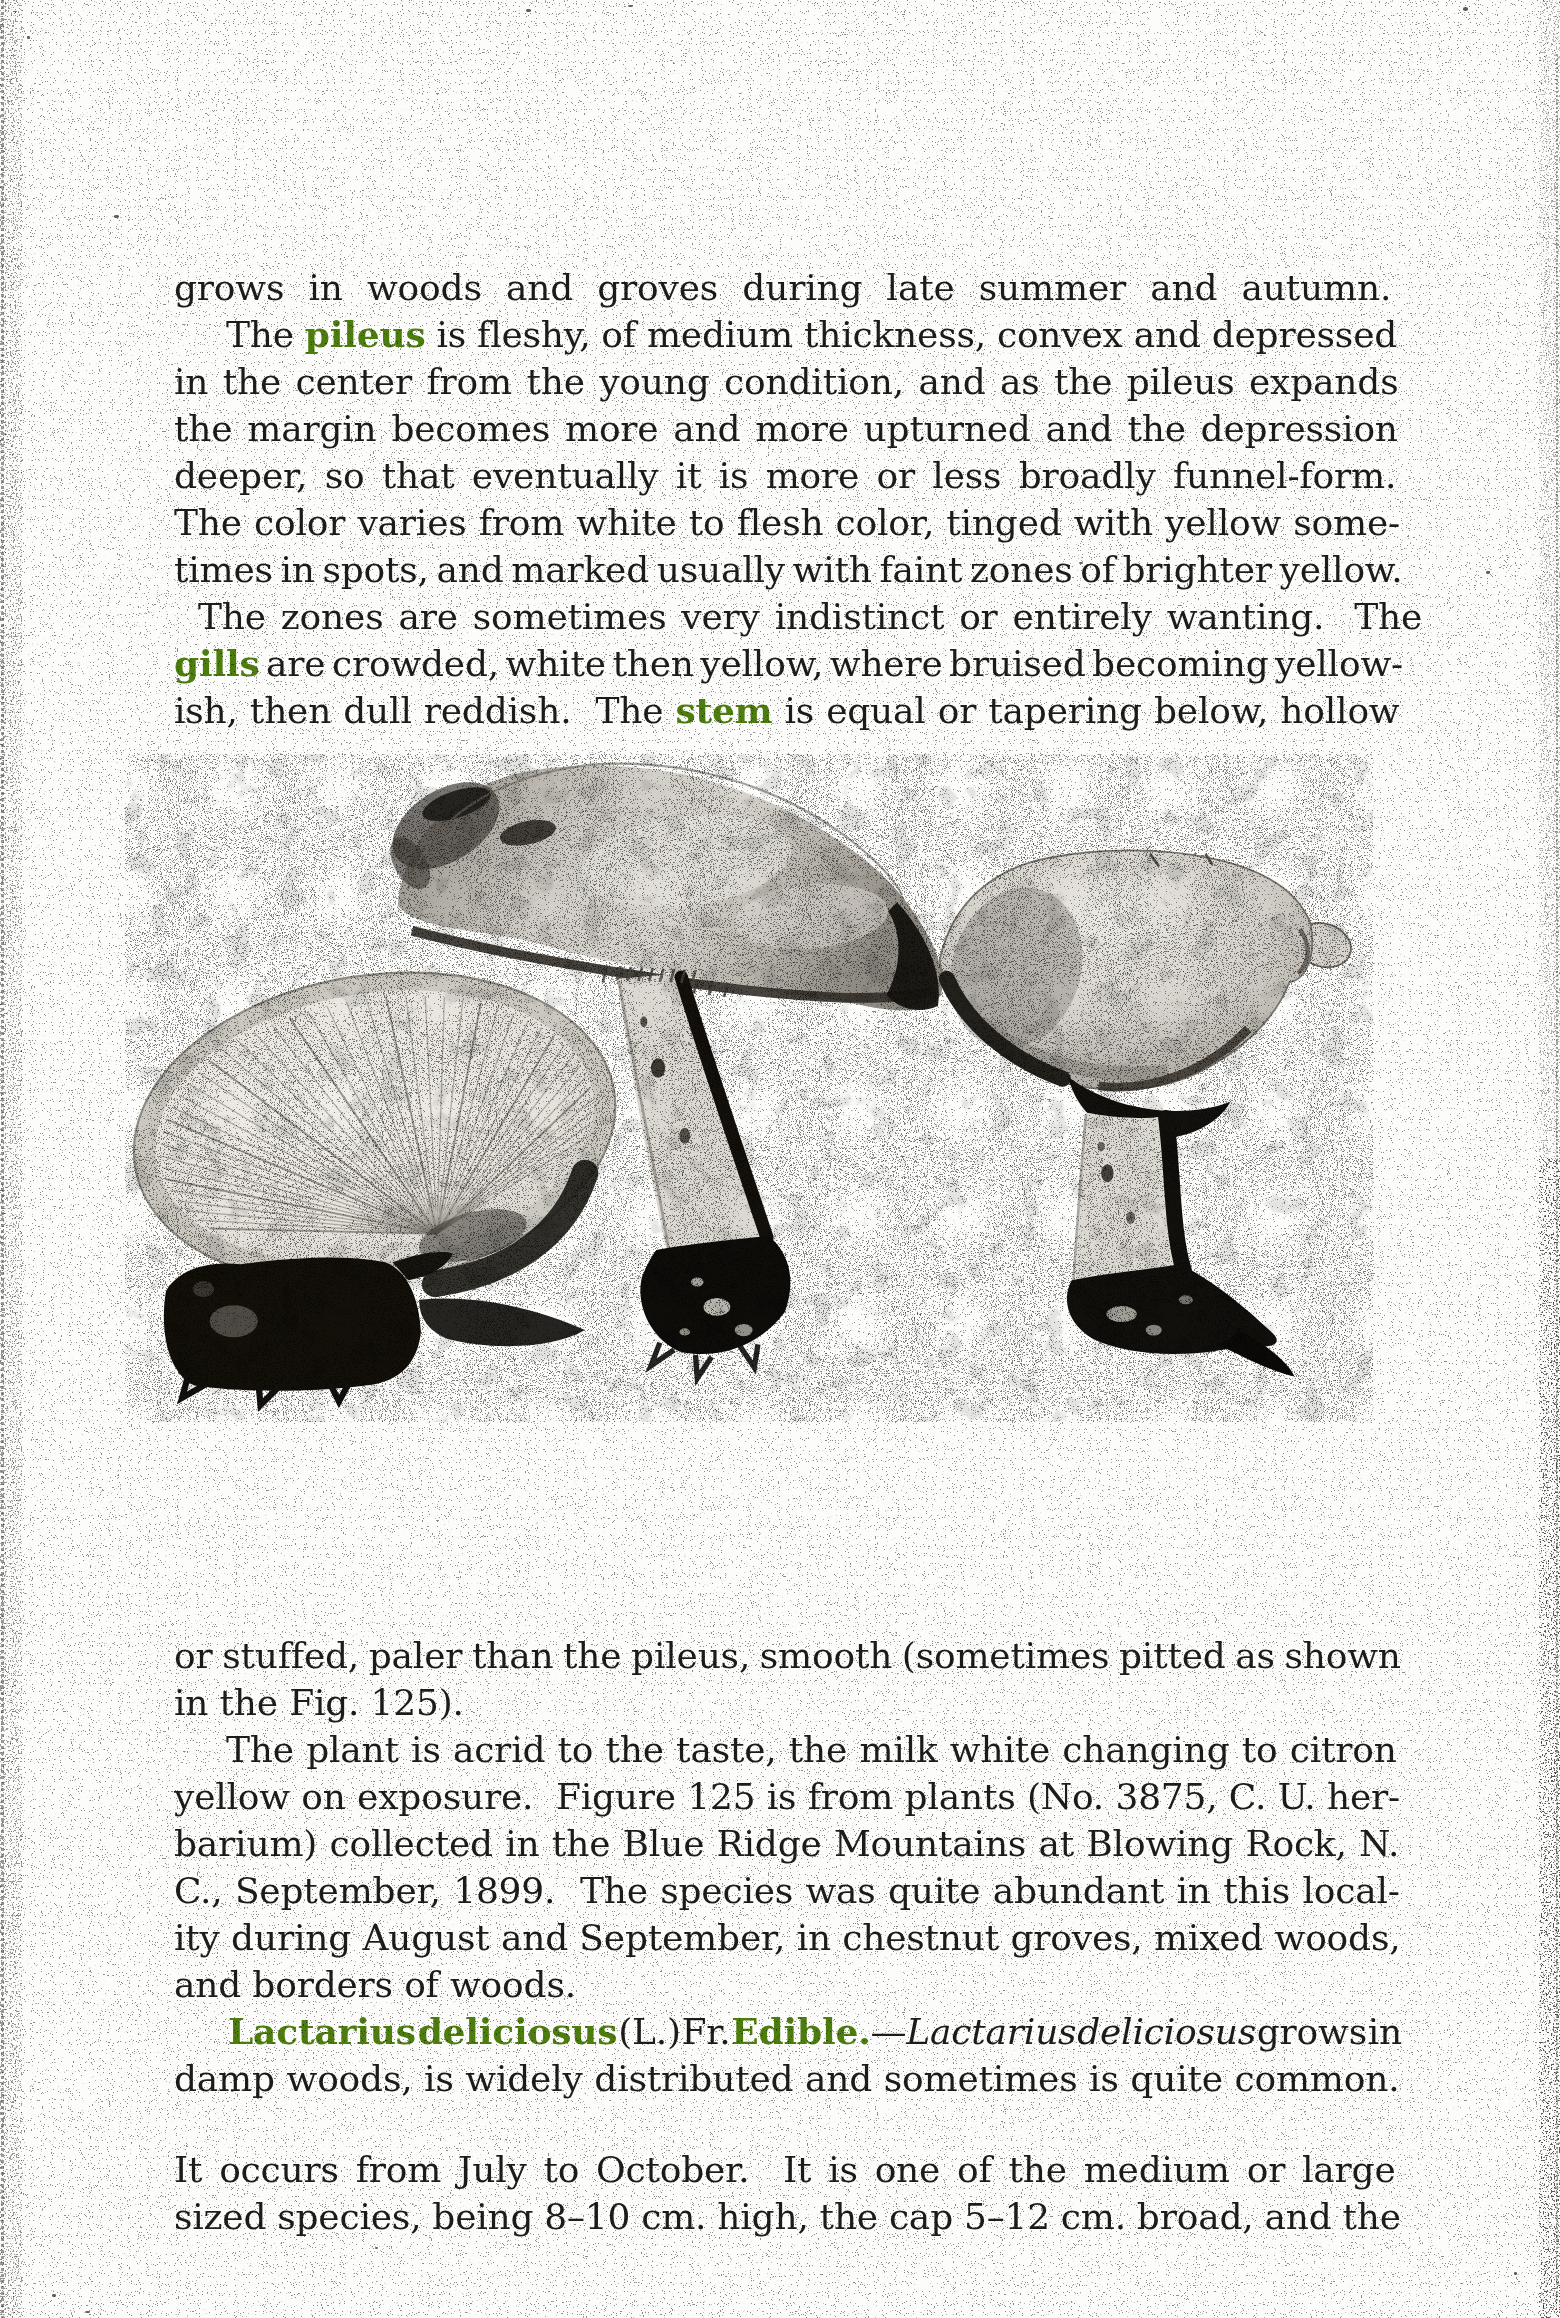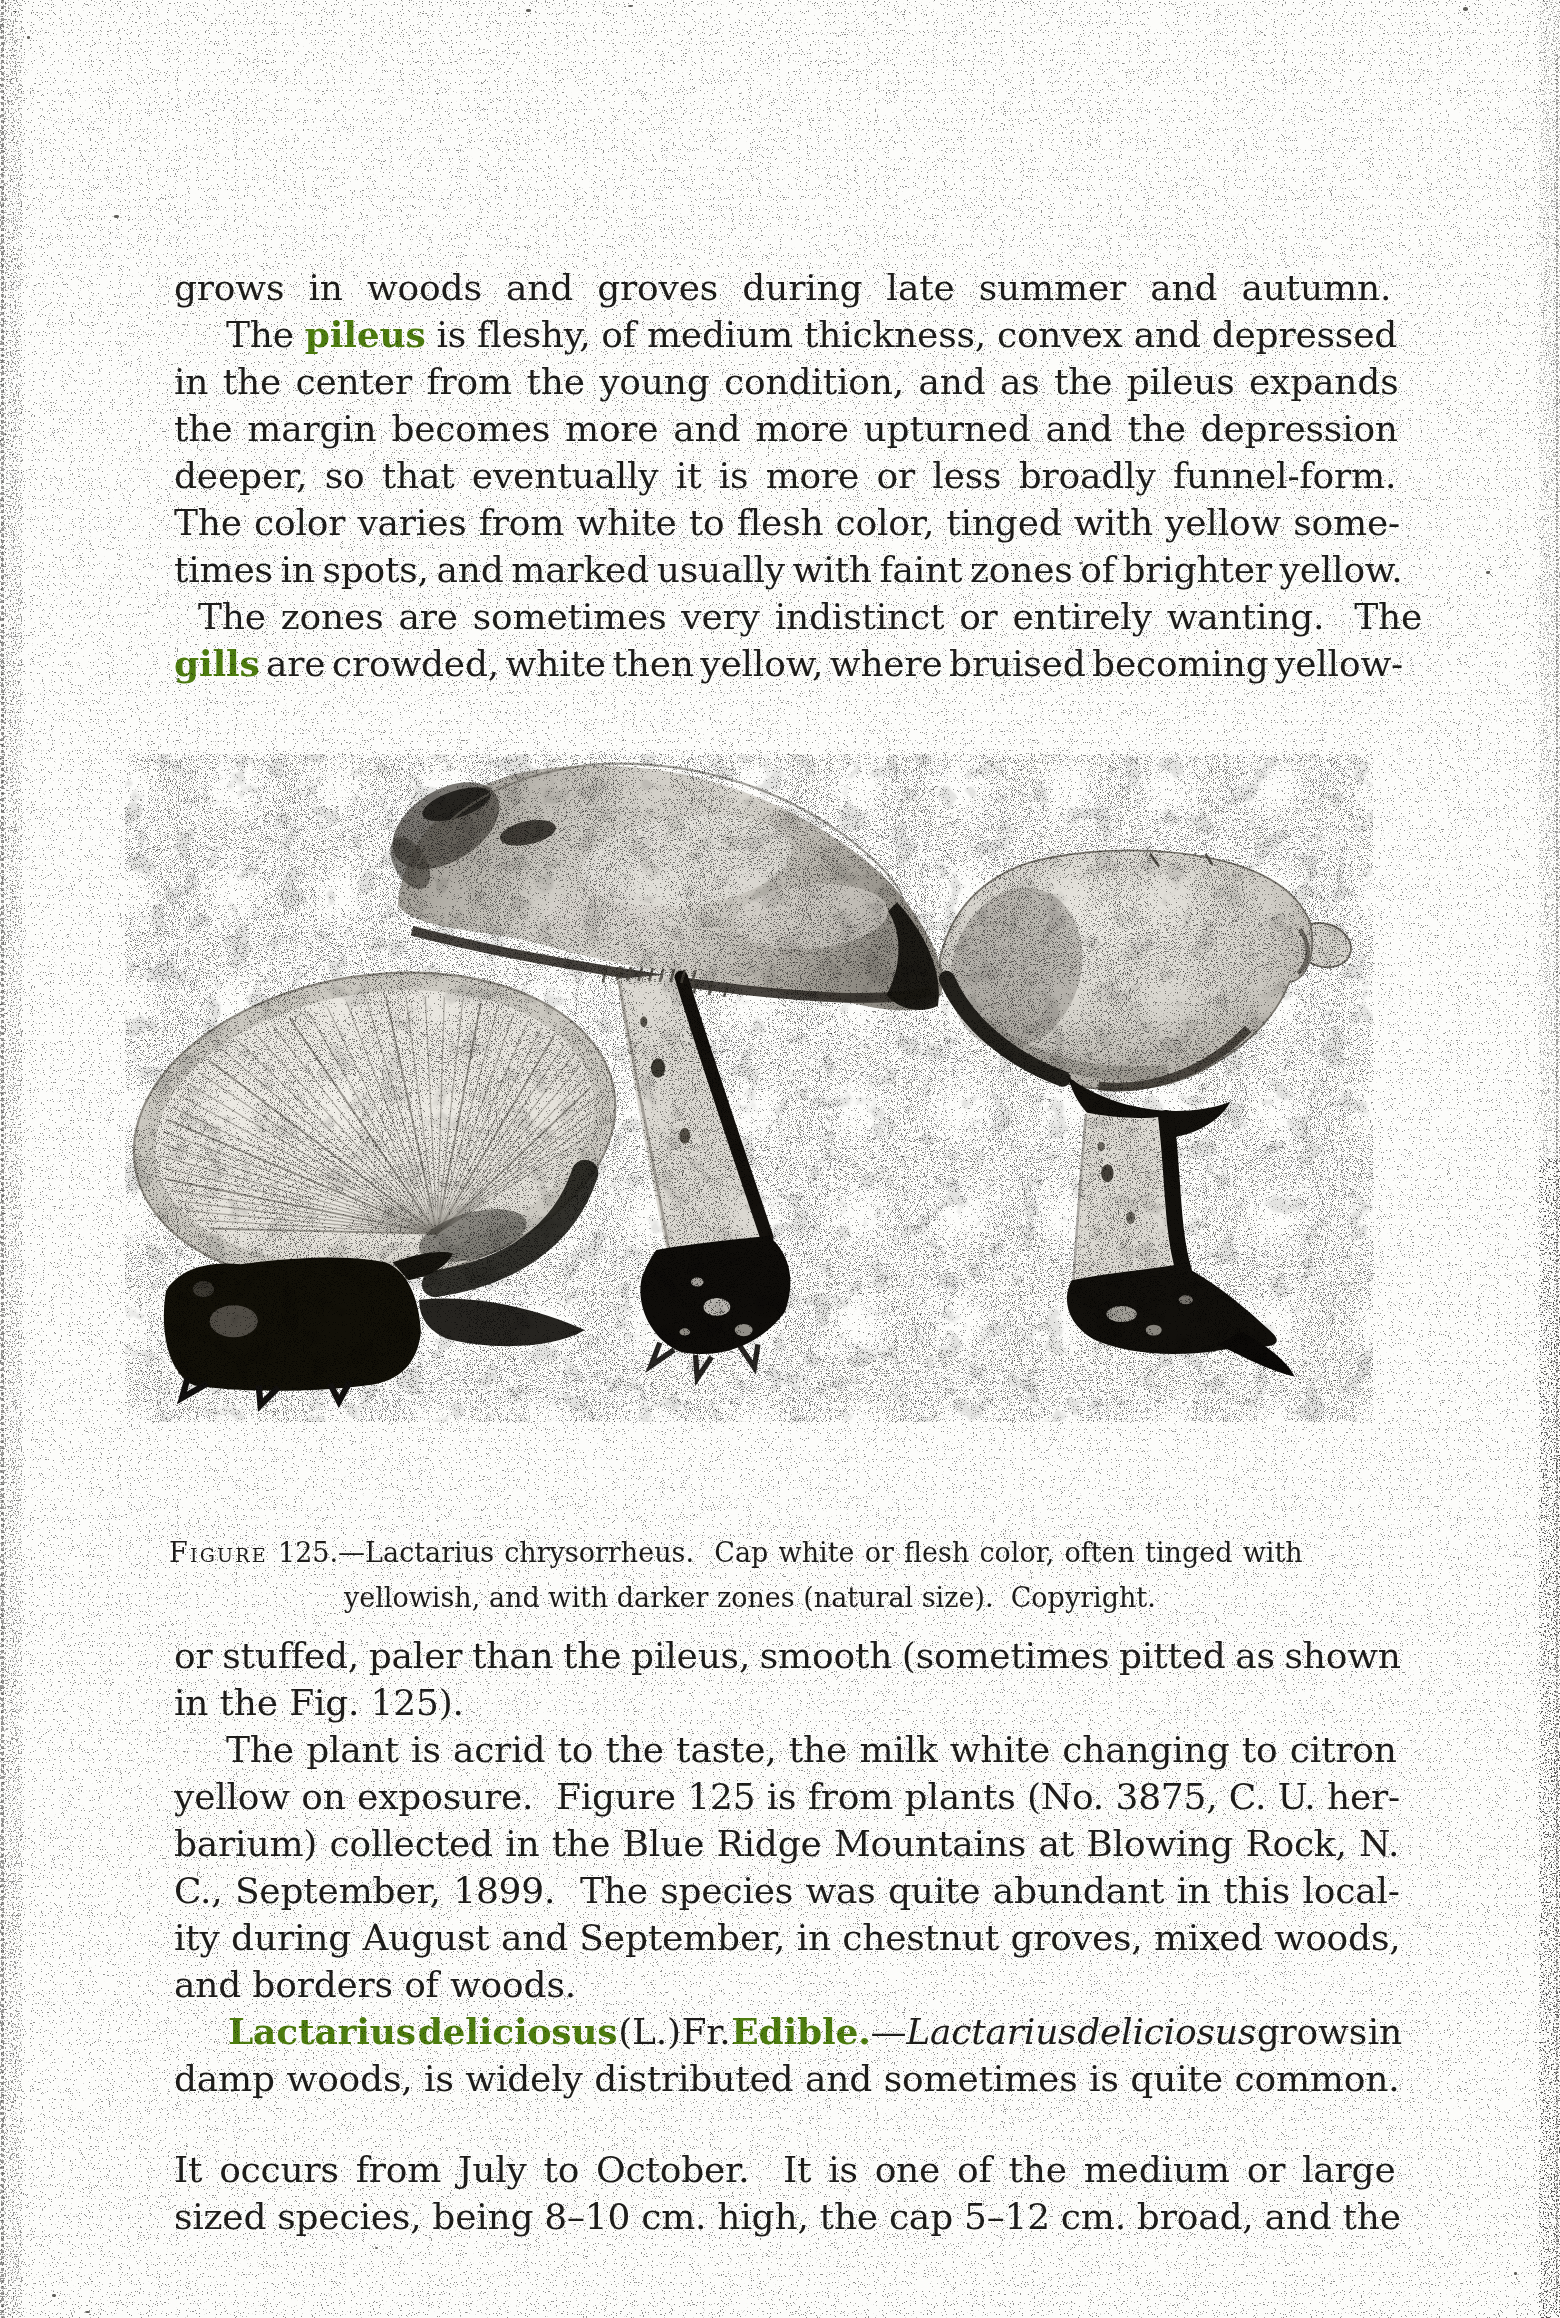--- a/index.html
+++ b/index.html
@@ -41,20 +41,21 @@
   <div class="tblock" id="top-block">
       <div class="line j" style="word-spacing: 13px;"><span><span class="seg-r">grows in woods and groves during late summer and autumn.</span></span></div>
       <div class="line j" style="padding-left: 52px; word-spacing: -0.3px;"><span><span class="seg-r">The </span><span class="seg-b">pileus</span><span class="seg-r"> is fleshy, of medium thickness, convex and depressed</span></span></div>
       <div class="line j" style="word-spacing: 3.2px;"><span><span class="seg-r">in the center from the young condition, and as the pileus expands</span></span></div>
       <div class="line j" style="word-spacing: 3.6px;"><span><span class="seg-r">the margin becomes more and more upturned and the depression</span></span></div>
       <div class="line j" style="word-spacing: 6.1px;"><span><span class="seg-r">deeper, so that eventually it is more or less broadly funnel-form.</span></span></div>
       <div class="line j" style="word-spacing: 0.9px;"><span><span class="seg-r">The color varies from white to flesh color, tinged with yellow some-</span></span></div>
       <div class="line j" style="word-spacing: -3.6px;"><span><span class="seg-r">times in spots, and marked usually with faint zones of brighter yellow.</span></span></div>
       <div class="line j" style="word-spacing: 3.7px; margin-left: 24px;"><span><span class="seg-r">The zones are sometimes very indistinct or entirely wanting.  The</span></span></div>
       <div class="line j" style="word-spacing: -4.7px;"><span><span class="seg-b">gills</span><span class="seg-r"> are crowded, white then yellow, where bruised becoming yellow-</span></span></div>
+      <div class="line j" style="word-spacing: 0.8px;"><span><span class="seg-r">ish, then dull reddish.  The </span><span class="seg-b">stem</span><span class="seg-r"> is equal or tapering below, hollow</span></span></div>
     </div>
 
   <svg class="photo" width="1248" height="678" viewBox="0 0 1400 760">
     <defs>
       <radialGradient id="leftFace" cx="0.42" cy="0.34" r="0.85">
         <stop offset="0" stop-color="#f1efe9"></stop>
           <stop offset="0.65" stop-color="#e4e1da"></stop>
           <stop offset="1" stop-color="#cfccc4"></stop>
       </radialGradient>
       <linearGradient id="capC" x1="0" y1="0" x2="1" y2="0.25">
@@ -233,24 +234,20 @@
         <ellipse cx="1118" cy="628" rx="17" ry="9" fill="#c5c2ba" opacity="0.8"></ellipse>
         <ellipse cx="1154" cy="646" rx="9" ry="6" fill="#a8a49c" opacity="0.8"></ellipse>
         <ellipse cx="1190" cy="612" rx="8" ry="5" fill="#b7b3ab" opacity="0.6"></ellipse>
       </g>
     </g>
 
     <rect x="0" y="0" width="1400" height="748" filter="url(#blotch)" opacity="0.09"></rect>
     <rect x="0" y="0" width="1400" height="748" filter="url(#speck)" opacity="0.5"></rect>
   </svg>
 
-  <div class="caption" id="caption-block">
-      <div class="line j" style="word-spacing: 1.6px;"><span><span class="seg-sc">Figure</span><span class="seg-r"> 125.—Lactarius chrysorrheus.  Cap white or flesh color, often tinged with</span></span></div>
-      <div class="line" style="padding-left: 175px;"><span><span class="seg-r">yellowish, and with darker zones (natural size).  Copyright.</span></span></div>
-    </div>
 
   <div class="tblock" id="bottom-block">
       <div class="line j" style="word-spacing: -1.6px;"><span><span class="seg-r">or stuffed, paler than the pileus, smooth (sometimes pitted as shown</span></span></div>
       <div class="line"><span><span class="seg-r">in the Fig. 125).</span></span></div>
       <div class="line j" style="padding-left: 52px; word-spacing: 1px;"><span><span class="seg-r">The plant is acrid to the taste, the milk white changing to citron</span></span></div>
       <div class="line j" style="word-spacing: 0.1px;"><span><span class="seg-r">yellow on exposure.  Figure 125 is from plants (No. 3875, C. U. her-</span></span></div>
       <div class="line j" style="word-spacing: 1.1px;"><span><span class="seg-r">barium) collected in the Blue Ridge Mountains at Blowing Rock, N.</span></span></div>
       <div class="line j" style="word-spacing: 1.1px;"><span><span class="seg-r">C., September, 1899.  The species was quite abundant in this local-</span></span></div>
       <div class="line j" style="word-spacing: 0.1px;"><span><span class="seg-r">ity during August and September, in chestnut groves, mixed woods,</span></span></div>
       <div class="line"><span><span class="seg-r">and borders of woods.</span></span></div>

